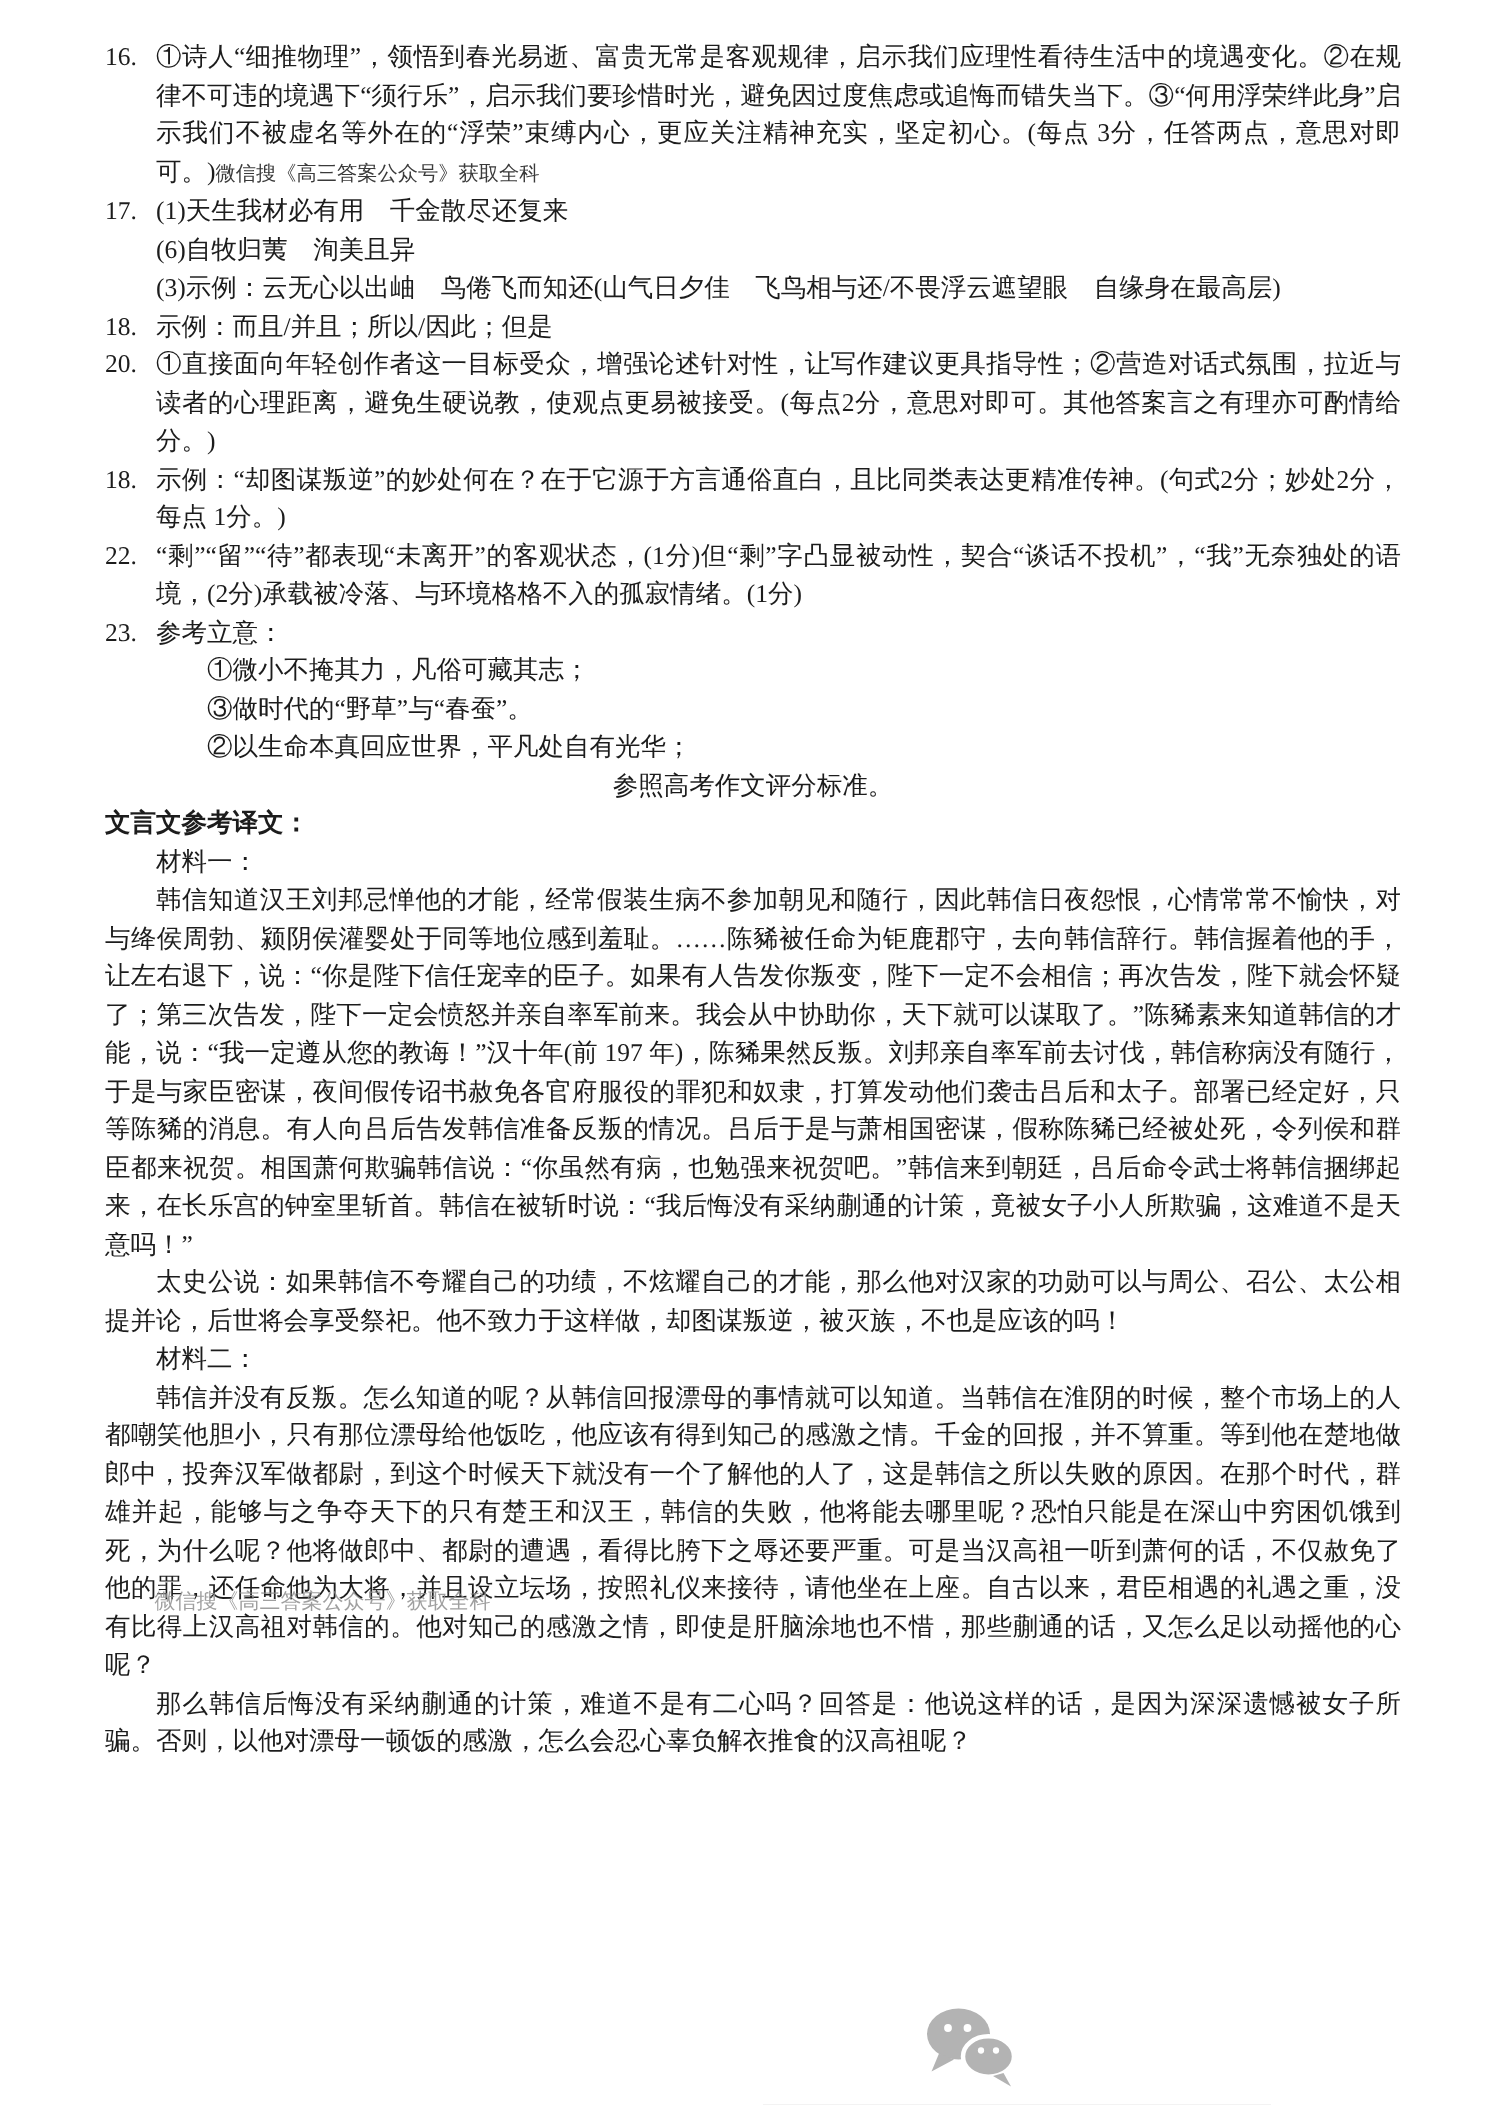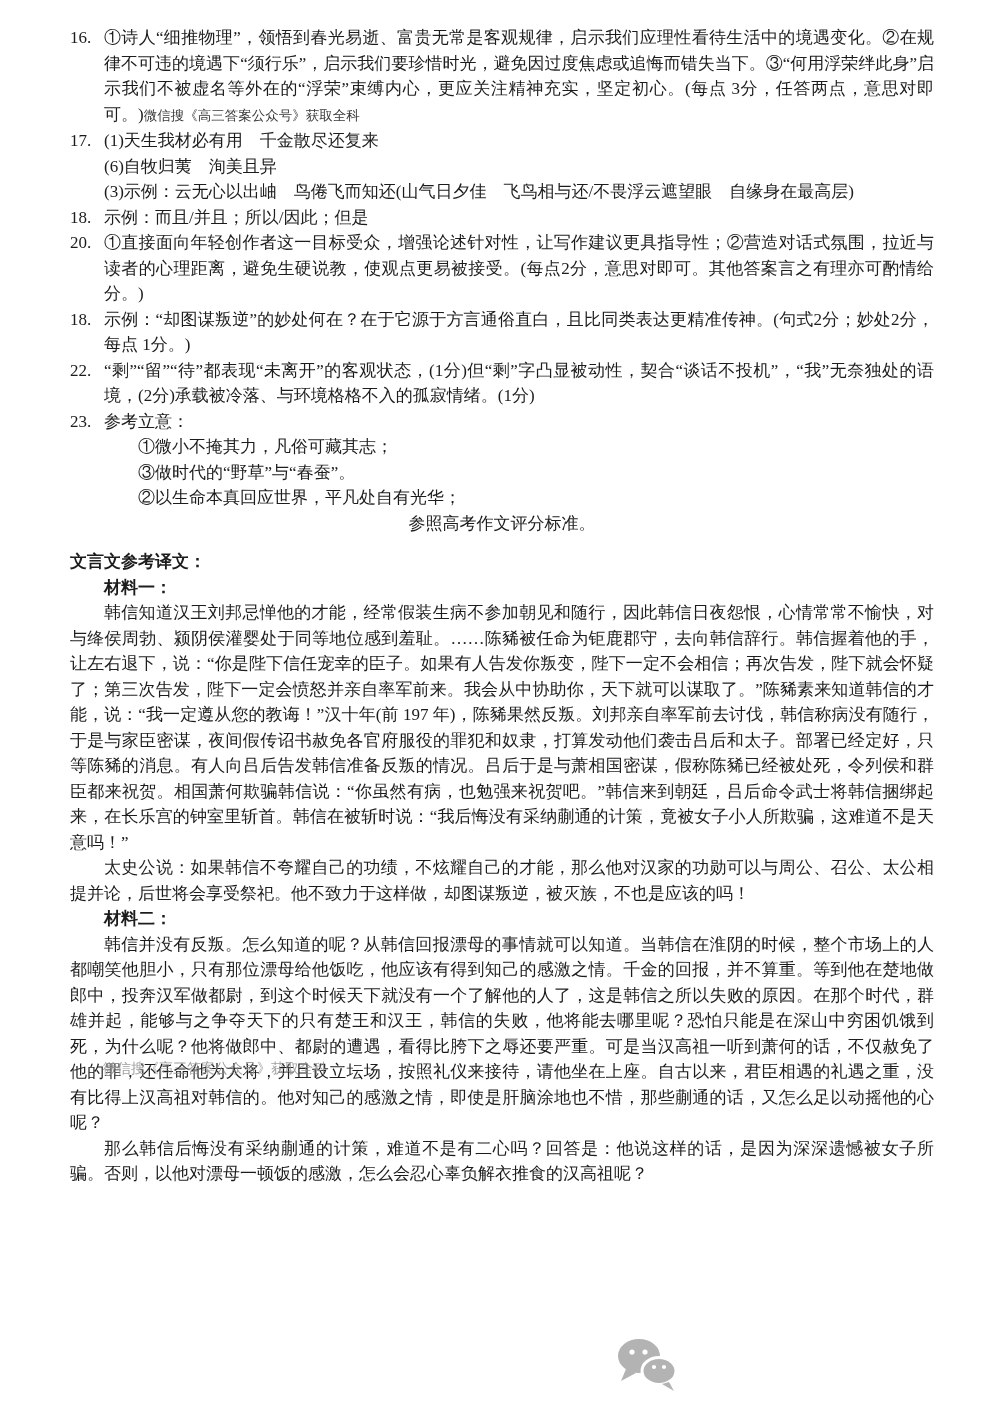--- a/index.html
+++ b/index.html
@@ -15,22 +15,22 @@
     font-size:17px;
     line-height:25.5px;
     overflow:hidden;
   }
   .ans-item{display:flex;text-align:justify;}
   .ans-num{flex:0 0 34px;}
   .ans-body{flex:1;min-width:0;}
   .small-wm{font-size:13.5px;color:#3a3a3a;}
   .sub-point{padding-left:34px;}
   .plain-note{text-align:center;}
-  .sec-title{font-weight:bold;font-family:"Liberation Sans","DejaVu Sans",sans-serif;margin-top:13px;}
-  .mat-label{font-weight:bold;font-family:"Liberation Sans","DejaVu Sans",sans-serif;padding-left:34px;}
+  .sec-title{font-weight:bold;font-family:"Liberation Sans","DejaVu Sans",sans-serif;}
+  .mat-label{font-weight:normal;font-family:"Liberation Sans","DejaVu Sans",sans-serif;padding-left:34px;}
   .trans-p{text-indent:2em;text-align:justify;margin:0;}
   .wm-overlay{
     position:absolute;left:103px;top:1056px;
     font-size:14px;color:#8f8f8f;opacity:.85;
     white-space:nowrap;pointer-events:none;
   }
   .wechat-logo{position:absolute;left:612px;top:1336px;width:70px;height:56px;}
 </style>
 </head>
 <body>

